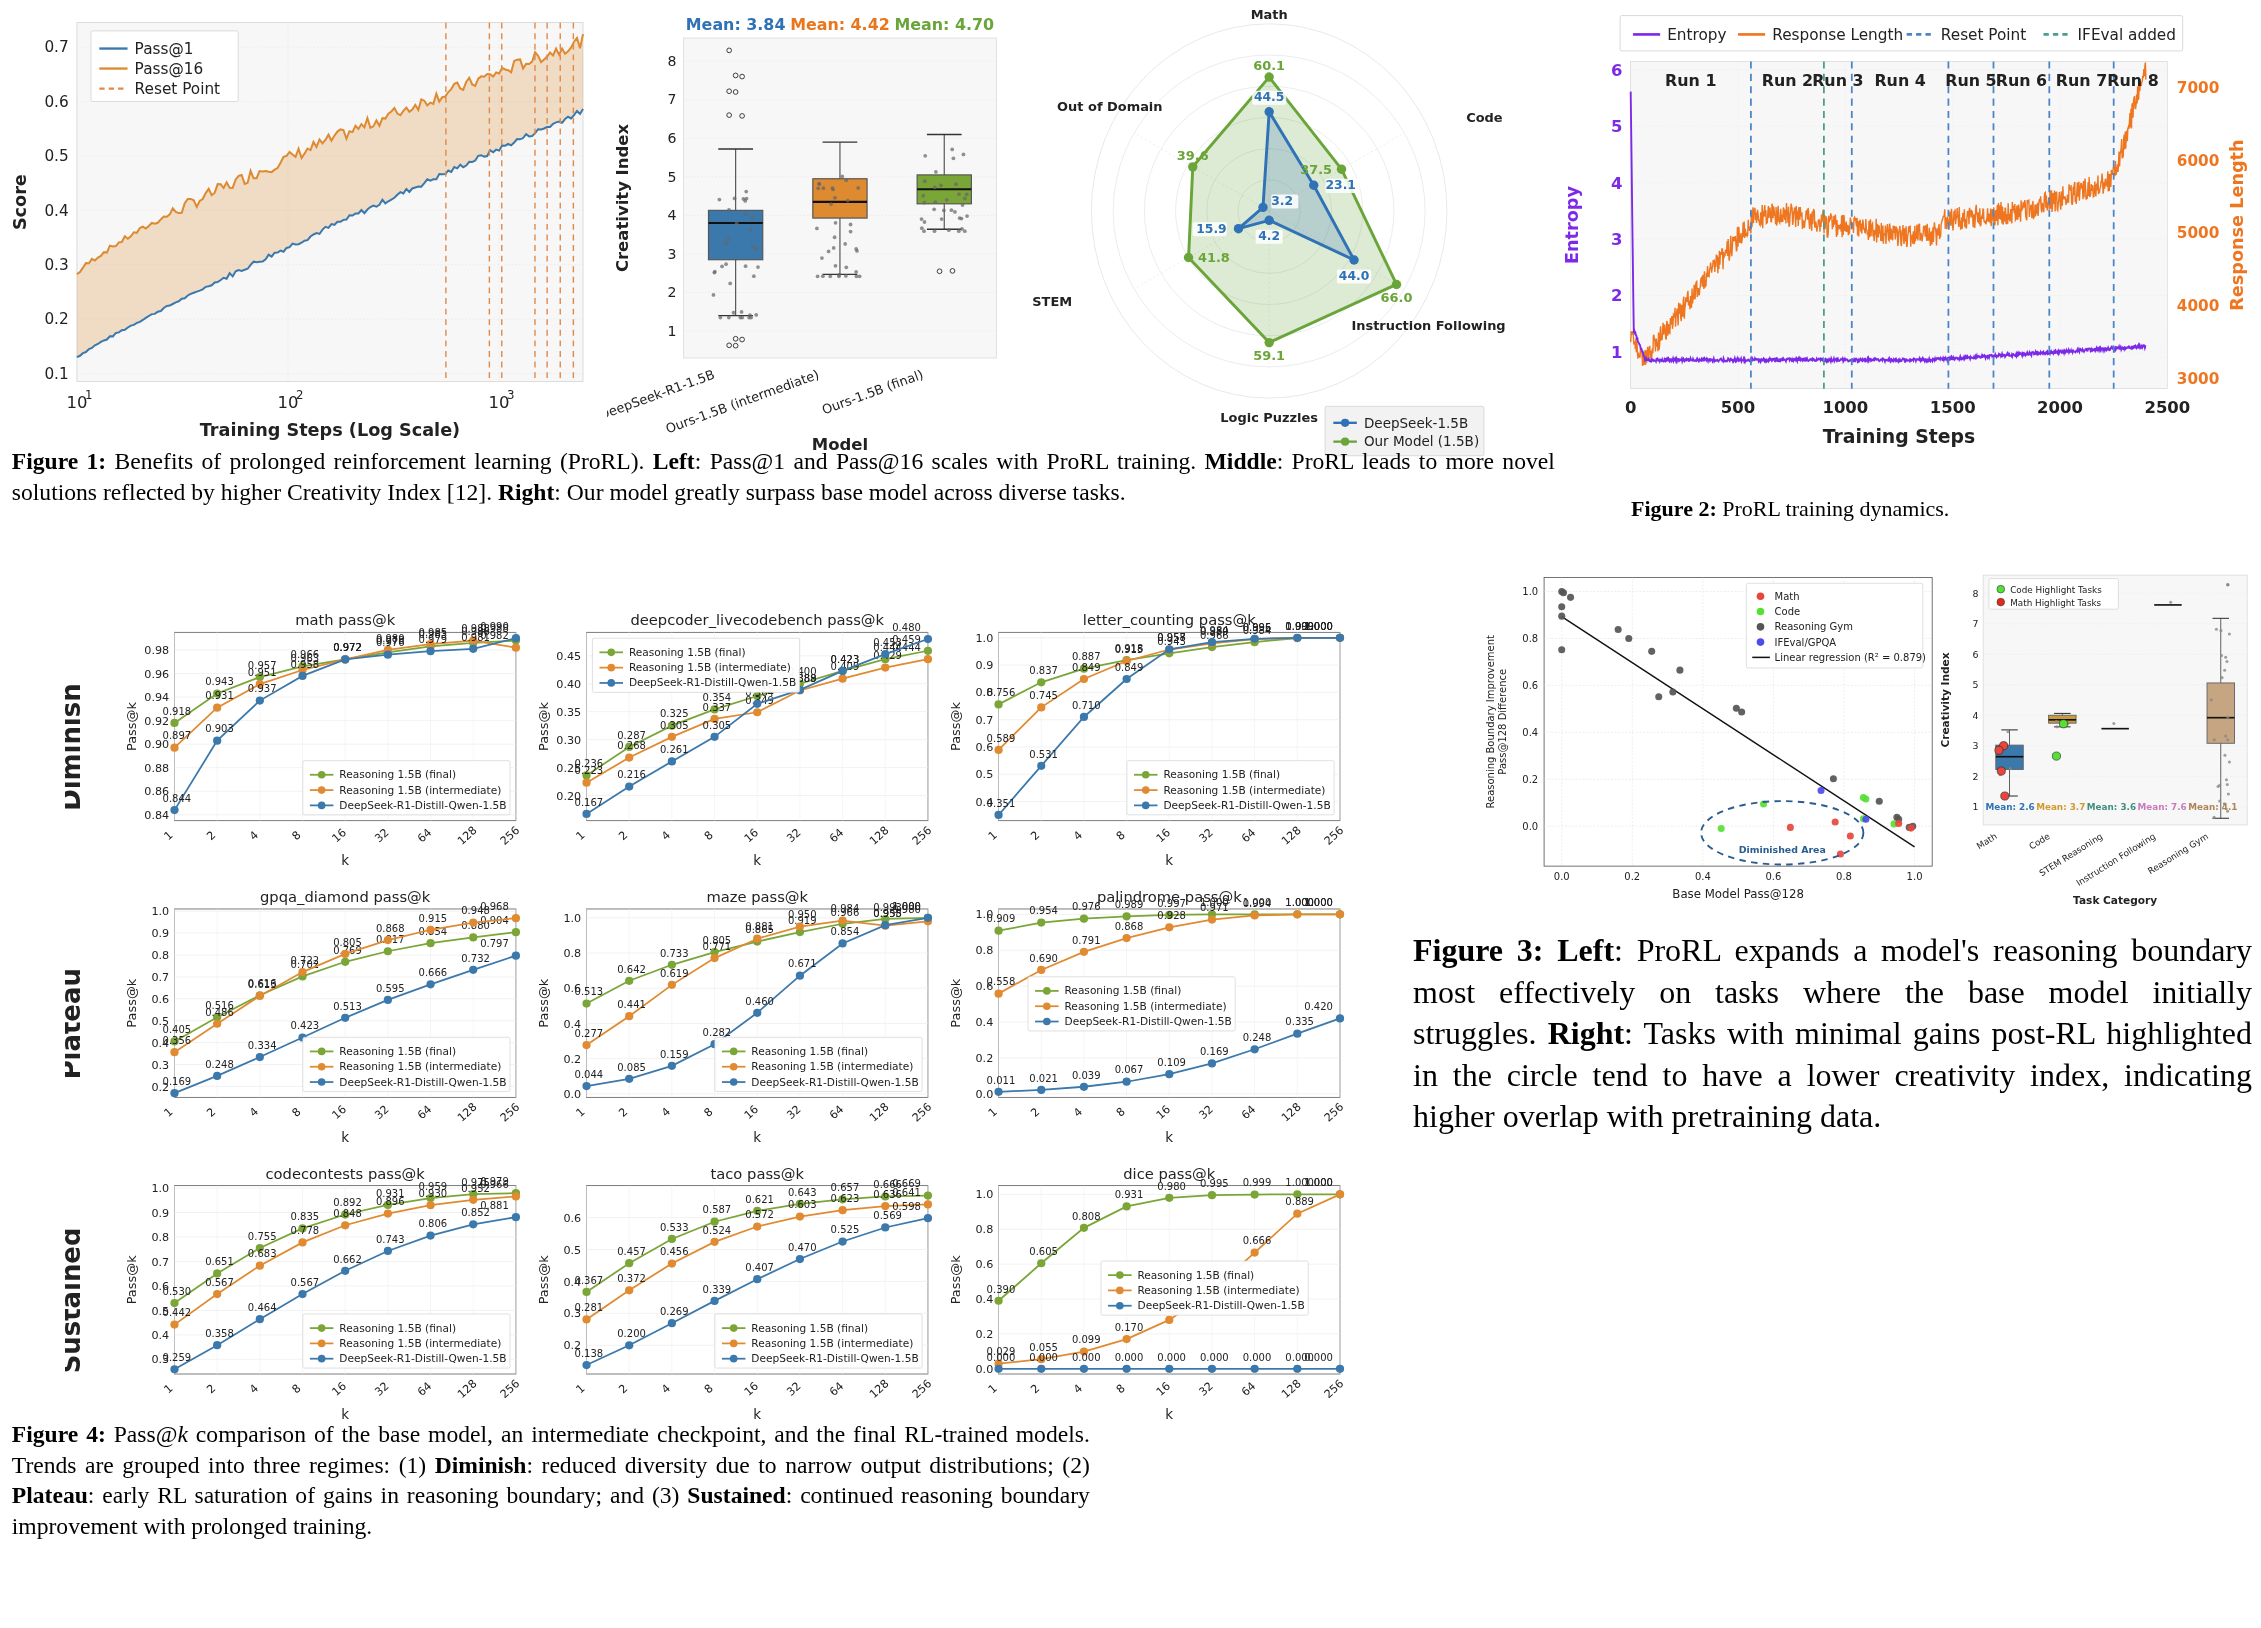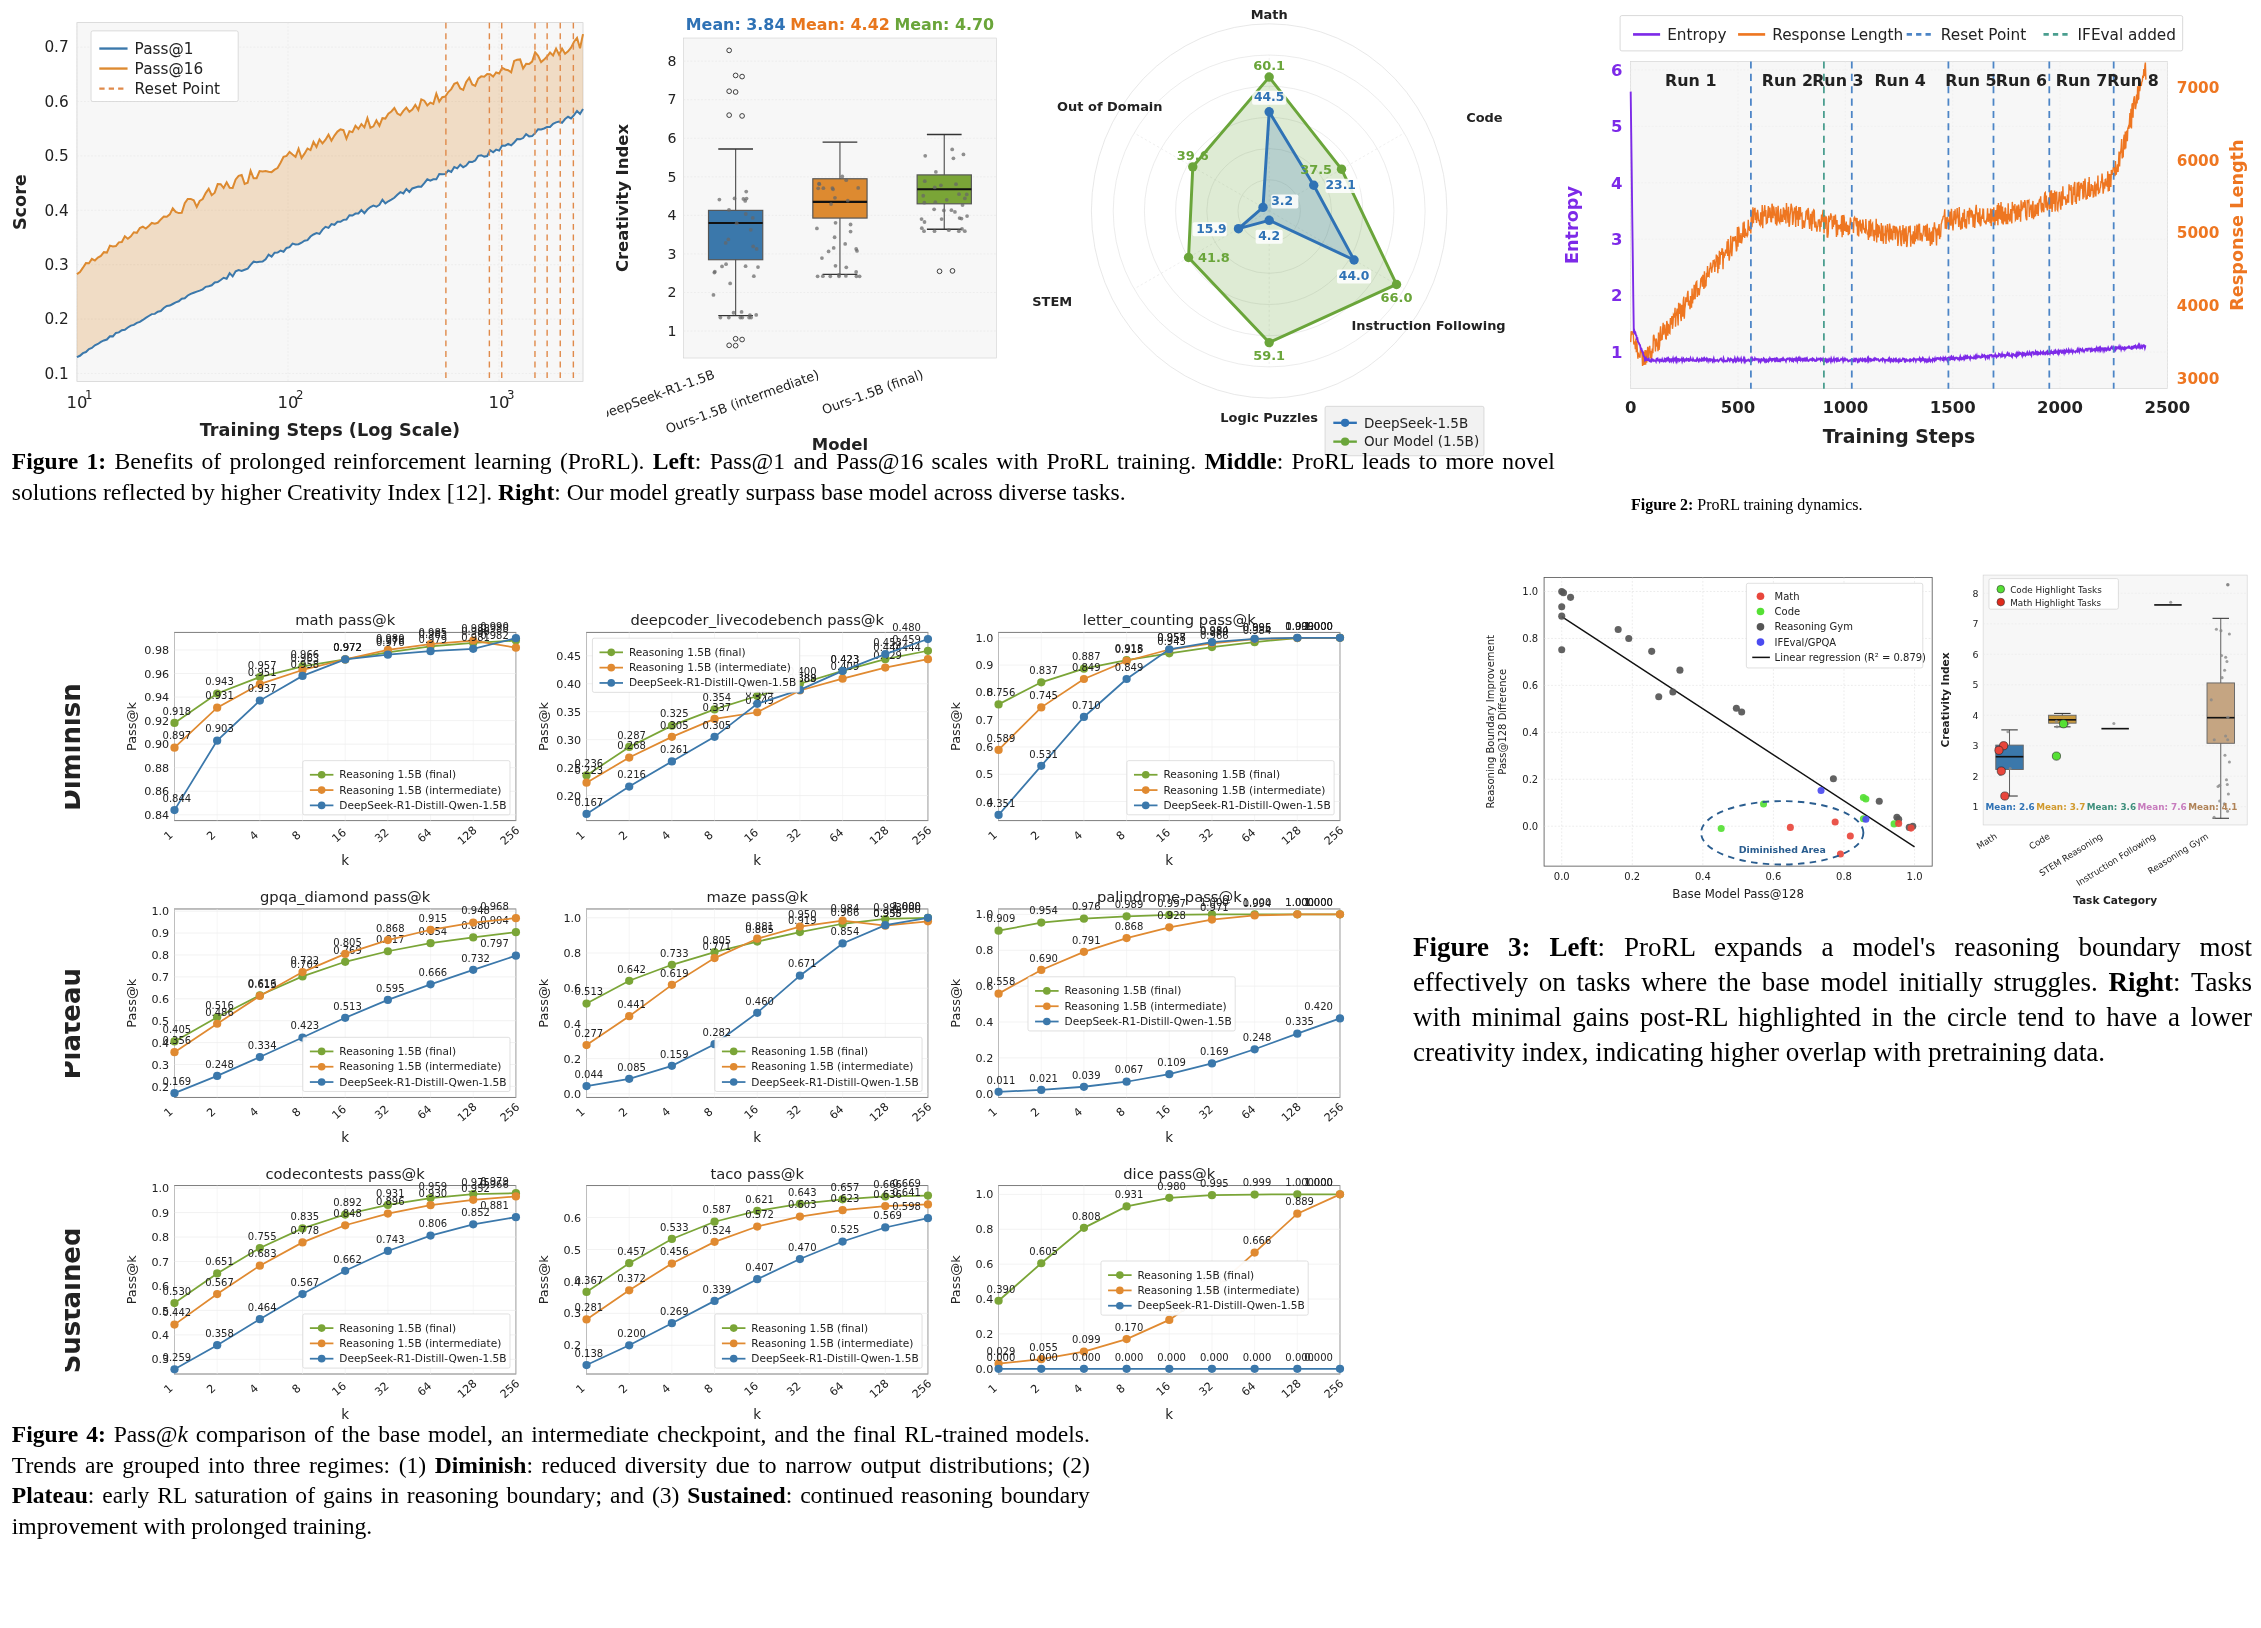--- a/index.html
+++ b/index.html
@@ -369,21 +369,21 @@
         <line x1="829.5" y1="50" x2="875.5" y2="50" stroke="#4a9e8f" stroke-width="4.5" stroke-dasharray="9 7"></line>
         <text x="887.5" y="60" font-family="DejaVu Sans, sans-serif" font-size="26" fill="#222" text-anchor="start" font-weight="normal">IFEval added</text>
       </svg>
     </div>
 </div>
 
 <div class="caption" style="left:11.8px; top:446px; width:1543px; font-size:23.6px;">
   <b>Figure 1:</b><span id="cap1"> Benefits of prolonged reinforcement learning (ProRL). <b>Left</b>: Pass@1 and Pass@16 scales with ProRL training. <b>Middle</b>: ProRL leads to more novel solutions reflected by higher Creativity Index [12]. <b>Right</b>: Our model greatly surpass base model across diverse tasks.</span>
 </div>
 
-<div class="caption" style="left:1631px; top:495px; width:589px; font-size:16px; text-align:left;">
+<div class="caption" style="left:1631px; top:495px; width:589px; font-size:22px; text-align:left;">
   <b>Figure 2:</b><span> ProRL training dynamics.</span>
 </div>
 
 <div class="panel" style="left:1478px; top:568px; width:465px; height:344px;">
   <div id="f3l" style="position:absolute; inset:0;">
       <svg width="465" height="344" viewBox="0 0 790 585" style="position: absolute; left: 0px; top: 0px;">
         <rect x="112" y="16" width="660" height="491" fill="#fff" stroke="#555" stroke-width="1.4"></rect>
         <line x1="142" y1="16" x2="142" y2="507" stroke="#dadada" stroke-width="0.9" stroke-dasharray="3 3"></line>
         <text x="142" y="531" font-family="DejaVu Sans, sans-serif" font-size="17" fill="#222" text-anchor="middle" font-weight="normal">0.0</text>
         <line x1="262" y1="16" x2="262" y2="507" stroke="#dadada" stroke-width="0.9" stroke-dasharray="3 3"></line>
@@ -555,21 +555,21 @@
         <text x="20" y="224.5" font-family="DejaVu Sans, sans-serif" font-size="18" fill="#222" text-anchor="middle" font-weight="bold" transform="rotate(-90 20 224.5)">Creativity Index</text>
         <rect x="88" y="18" width="220" height="52" fill="#fff" stroke="#cfcfcf" stroke-width="1.1" rx="3"></rect>
         <circle cx="108" cy="36" r="6.5" fill="#55e034" stroke="#333" stroke-width="1"></circle>
         <text x="124" y="42" font-family="DejaVu Sans, sans-serif" font-size="15" fill="#222" text-anchor="start" font-weight="normal">Code Highlight Tasks</text>
         <circle cx="108" cy="58" r="6.5" fill="#e02b1c" stroke="#333" stroke-width="1"></circle>
         <text x="124" y="64" font-family="DejaVu Sans, sans-serif" font-size="15" fill="#222" text-anchor="start" font-weight="normal">Math Highlight Tasks</text>
       </svg>
     </div>
 </div>
 
-<div class="caption" style="left:1413px; top:930px; width:839px; font-size:27px;">
+<div class="caption" style="left:1413px; top:930px; width:839px; font-size:32px;">
   <b>Figure 3:</b><span id="cap3"> <b>Left</b>: ProRL expands a model's reasoning boundary most effectively on tasks where the base model initially struggles. <b>Right</b>: Tasks with minimal gains post-RL highlighted in the circle tend to have a lower creativity index, indicating higher overlap with pretraining data.</span>
 </div>
 
 <div class="panel" style="left:65px; top:604px; width:1295px; height:836px;">
   <div id="f4" style="position:absolute; inset:0;">
       <svg width="1295" height="836" viewBox="0 0 2200 1420" style="position: absolute; left: 0px; top: 0px;">
         <text x="26" y="243" font-family="DejaVu Sans, sans-serif" font-size="44" fill="#222" text-anchor="middle" font-weight="bold" transform="rotate(-90 26 243)">Diminish</text>
         <text x="26" y="713" font-family="DejaVu Sans, sans-serif" font-size="44" fill="#222" text-anchor="middle" font-weight="bold" transform="rotate(-90 26 713)">Plateau</text>
         <text x="26" y="1183" font-family="DejaVu Sans, sans-serif" font-size="44" fill="#222" text-anchor="middle" font-weight="bold" transform="rotate(-90 26 1183)">Sustained</text>
         <text x="476" y="36" font-family="DejaVu Sans, sans-serif" font-size="25" fill="#222" text-anchor="middle" font-weight="normal">math pass@k</text>

